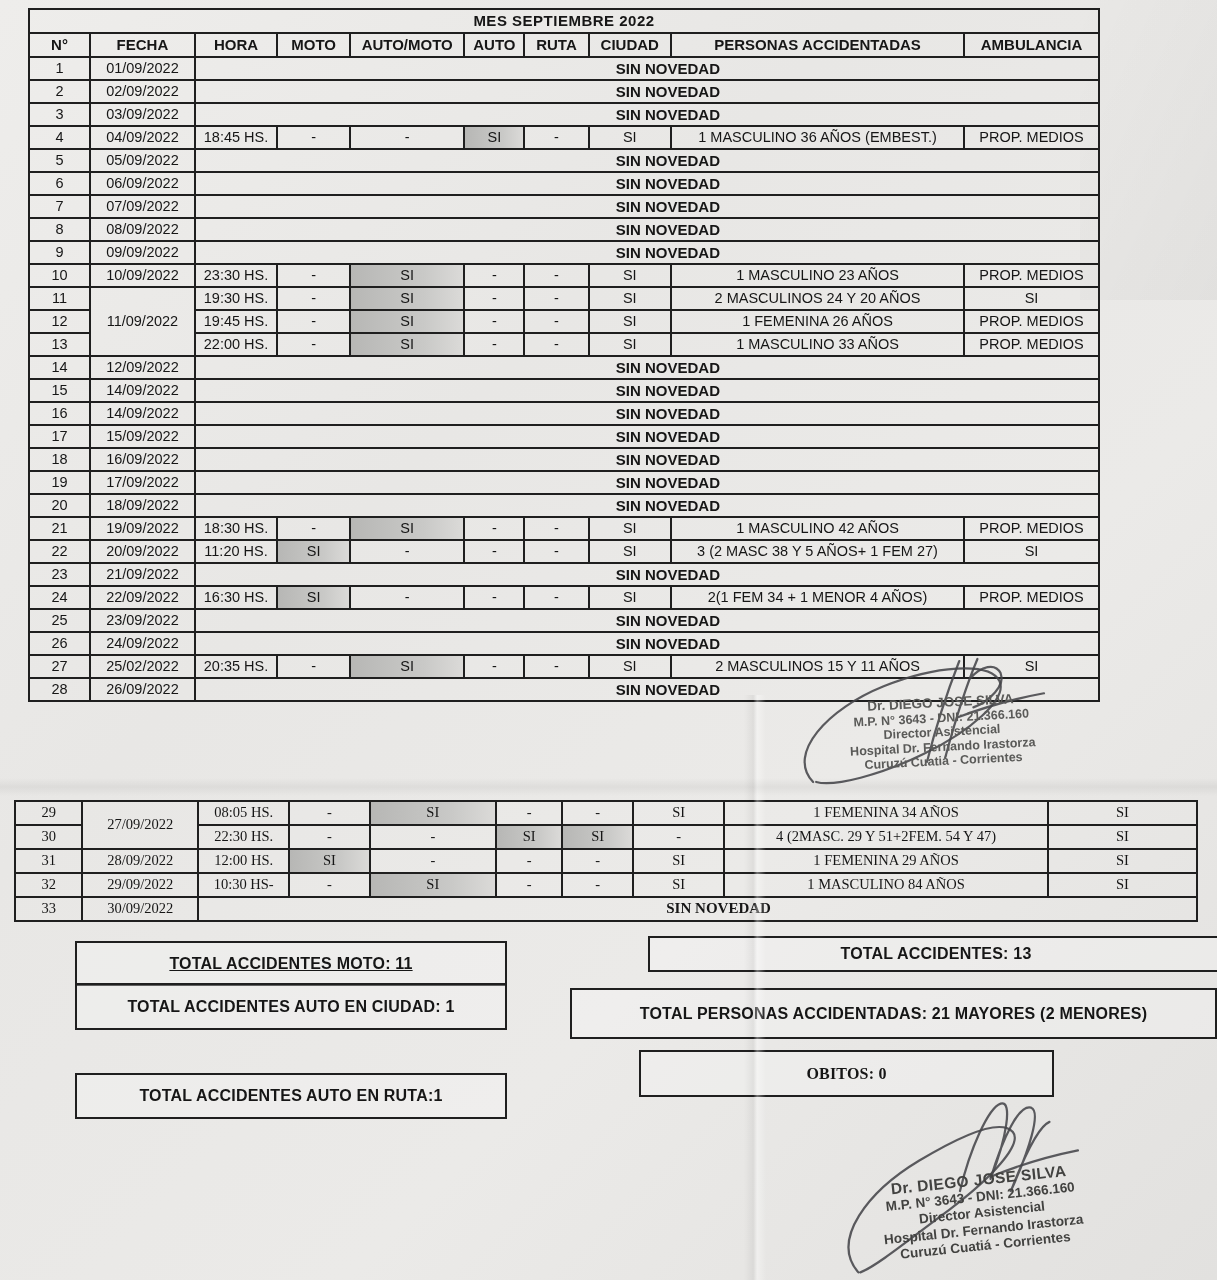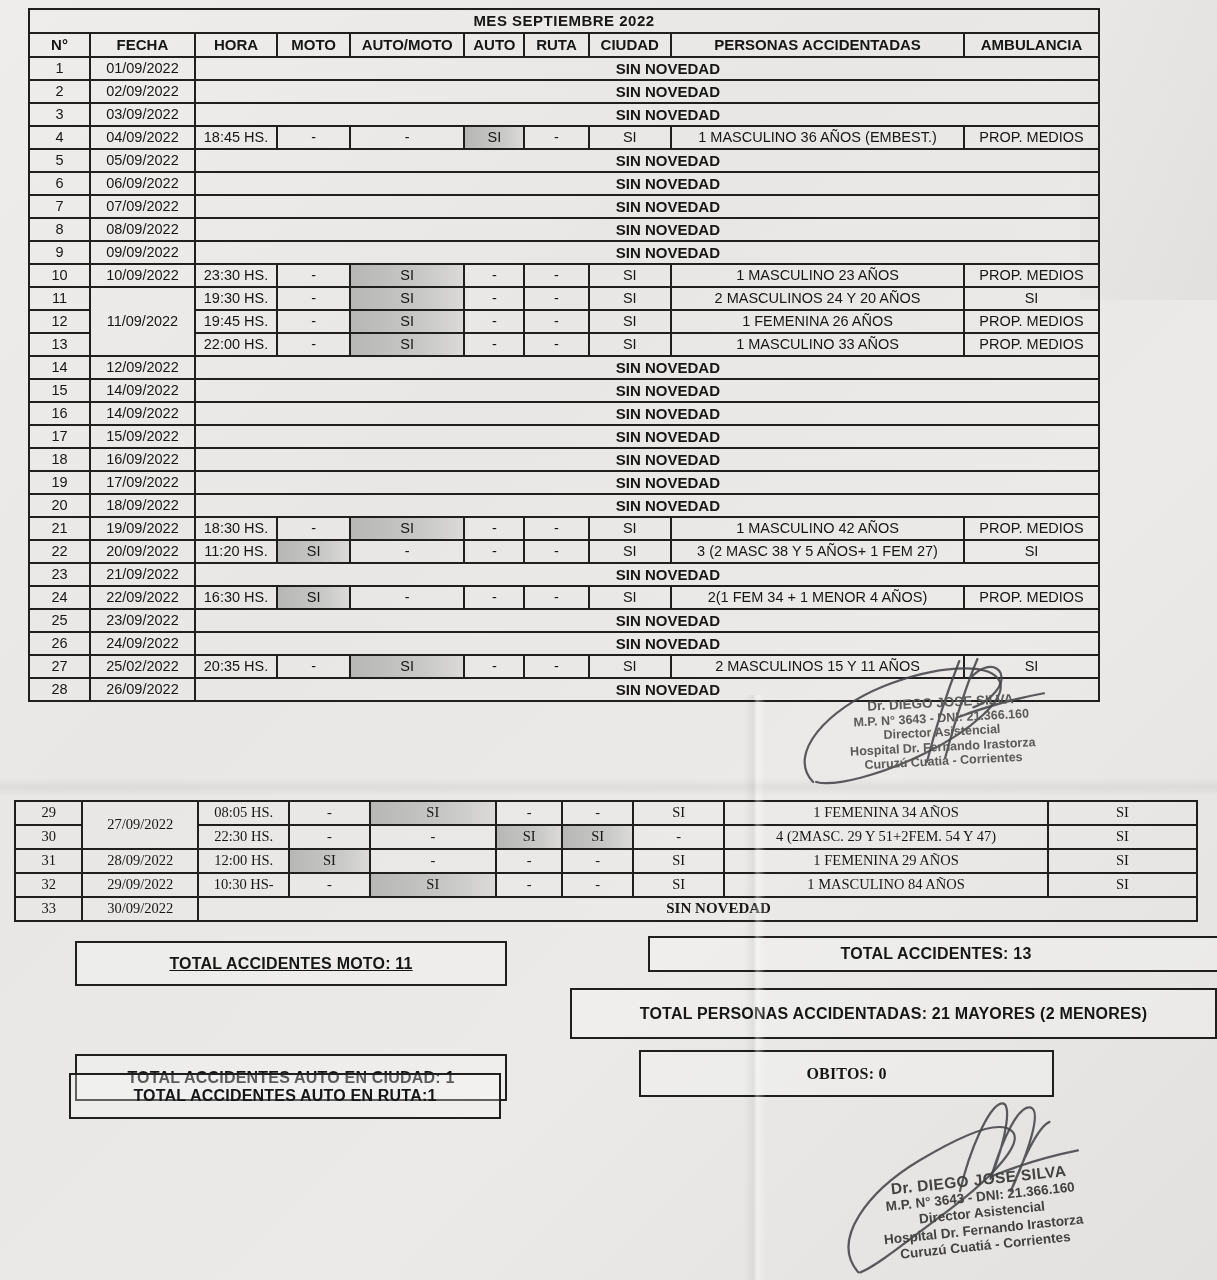--- a/index.html
+++ b/index.html
@@ -23,22 +23,22 @@
   td.sn{font-weight:bold;font-size:15px;padding-left:45px;}
   td.shaded{background:linear-gradient(90deg,#b7b7b5 0%,#c9c9c7 65%,#dbdad8 100%);}
   .col-n{width:5.7%;}.col-fecha{width:9.8%;}.col-hora{width:7.7%;}
   .col-moto{width:6.8%;}.col-automoto{width:10.7%;}.col-auto{width:5.6%;}
   .col-ruta{width:6.0%;}.col-ciudad{width:7.7%;}.col-personas{width:27.4%;}.col-amb{width:12.6%;}
   .total-box{
     position:absolute;border:2px solid #1f1f1f;display:flex;align-items:center;justify-content:center;
     font-weight:bold;font-size:16px;letter-spacing:.2px;background:rgba(250,250,248,.30);white-space:nowrap;
   }
   #box-moto{left:75px;top:941px;width:428px;height:41px;text-decoration:underline;}
-  #box-ciudad{left:75px;top:1054px;width:428px;height:43px;}
-  #box-ruta{left:69px;top:1073px;width:428px;height:42px;text-align:center;}
+  #box-ciudad{left:75px;top:983px;width:428px;height:43px;}
+  #box-ruta{left:75px;top:1073px;width:428px;height:42px;text-align:center;}
   #box-total{left:648px;top:936px;width:572px;height:32px;}
   #box-personas{left:570px;top:988px;width:643px;height:47px;}
   #box-obitos{left:639px;top:1050px;width:411px;height:43px;font-family:Liberation Serif, serif;}
   .stamp{position:absolute;text-align:center;font-weight:bold;}
   .stamp div{white-space:nowrap;}
   #stamp-1{left:822px;top:696px;width:240px;transform:rotate(-3deg);
     color:#5a5a58;font-size:12.5px;line-height:14.5px;}
   #stamp-1 .s-doc{font-size:13.5px;}
   #stamp-2{left:852px;top:1172px;width:260px;transform:rotate(-6deg);
     color:#424240;font-size:13.5px;line-height:16.5px;}

